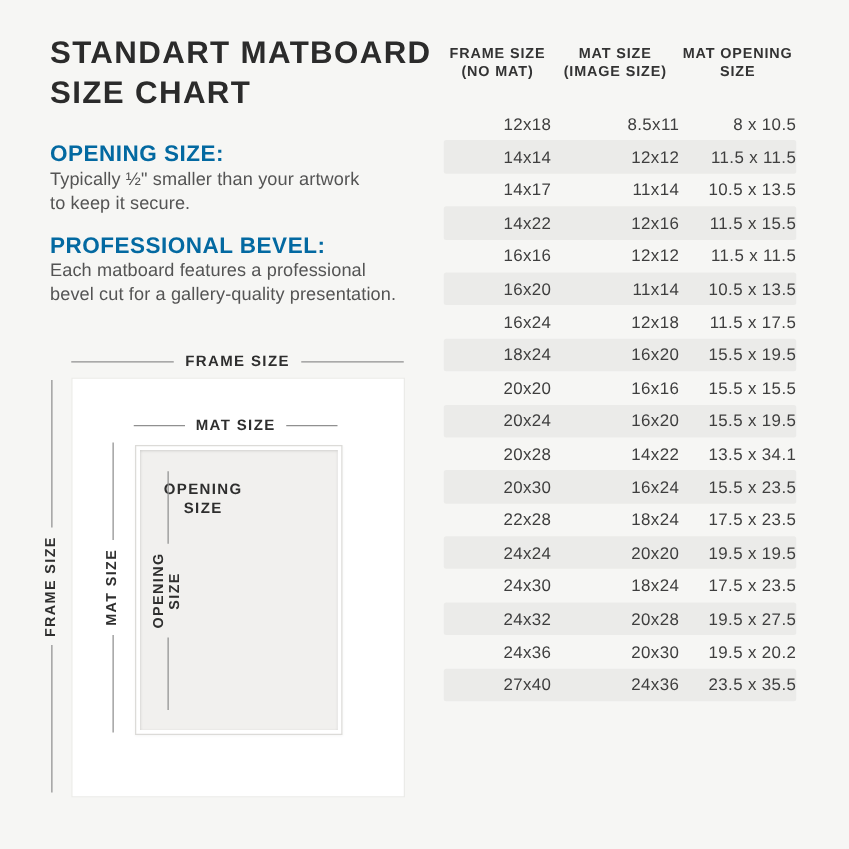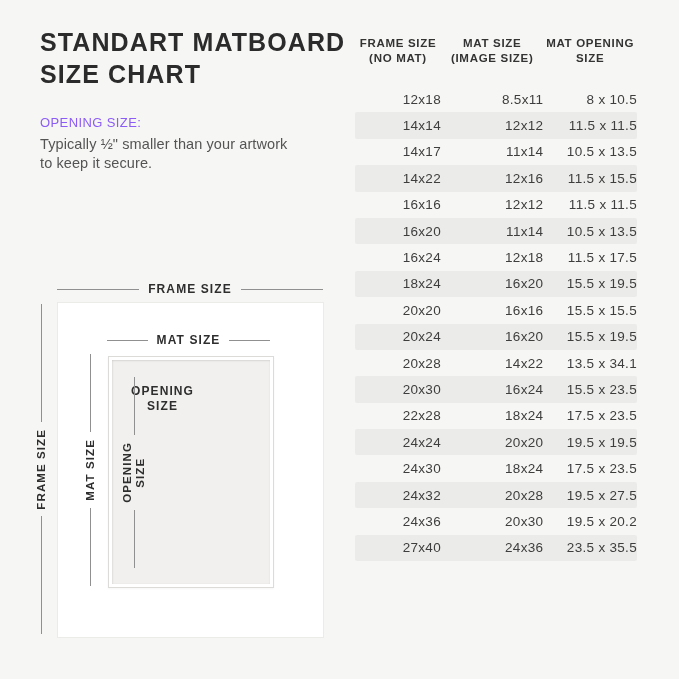--- a/index.html
+++ b/index.html
@@ -16,22 +16,22 @@
   
   .page-title {
     position: absolute; left: 40px; top: 26px;
     font-size: 25px; font-weight: 700; letter-spacing: 1.1px;
     line-height: 32px; color: #2b2b2b; white-space: pre-line;
   }
   .section { position: absolute; left: 40px; width: 300px; }
   .section-opening { top: 113px; }
   .section-bevel { top: 186px; }
   .sec-heading {
-    font-size: 13px; font-weight: 400; letter-spacing: 0.4px;
-    color: #8b5cf6; line-height: 20px;
+    font-size: 18px; font-weight: 700; letter-spacing: 0.4px;
+    color: #0369a1; line-height: 20px;
   }
   .sec-body {
     margin-top: 2px; font-size: 14.5px; color: #545454;
     line-height: 19px; white-space: pre-line; letter-spacing: 0.1px;
   }
 
   
   .h-label { position: absolute; display: flex; align-items: center; gap: 9px; }
   .h-label .hline { flex: 1 1 auto; height: 1px; background: #909090; }
   .dlabel {
@@ -99,20 +99,25 @@
 
   <h1 class="page-title">STANDART MATBOARD
 SIZE CHART</h1>
 
   <div class="section section-opening">
     <div class="sec-heading">OPENING SIZE:</div>
     <div class="sec-body">Typically ½" smaller than your artwork
 to keep it secure.</div>
   </div>
 
+  <div class="section section-bevel">
+    <div class="sec-heading">PROFESSIONAL BEVEL:</div>
+    <div class="sec-body">Each matboard features a professional
+bevel cut for a gallery-quality presentation.</div>
+  </div>
 
   <div>
 
     <div class="h-label label-frame-top">
       <span class="hline"></span>
       <span class="dlabel">FRAME SIZE</span>
       <span class="hline"></span>
     </div>
 
     <div class="v-label vlabel-frame">

